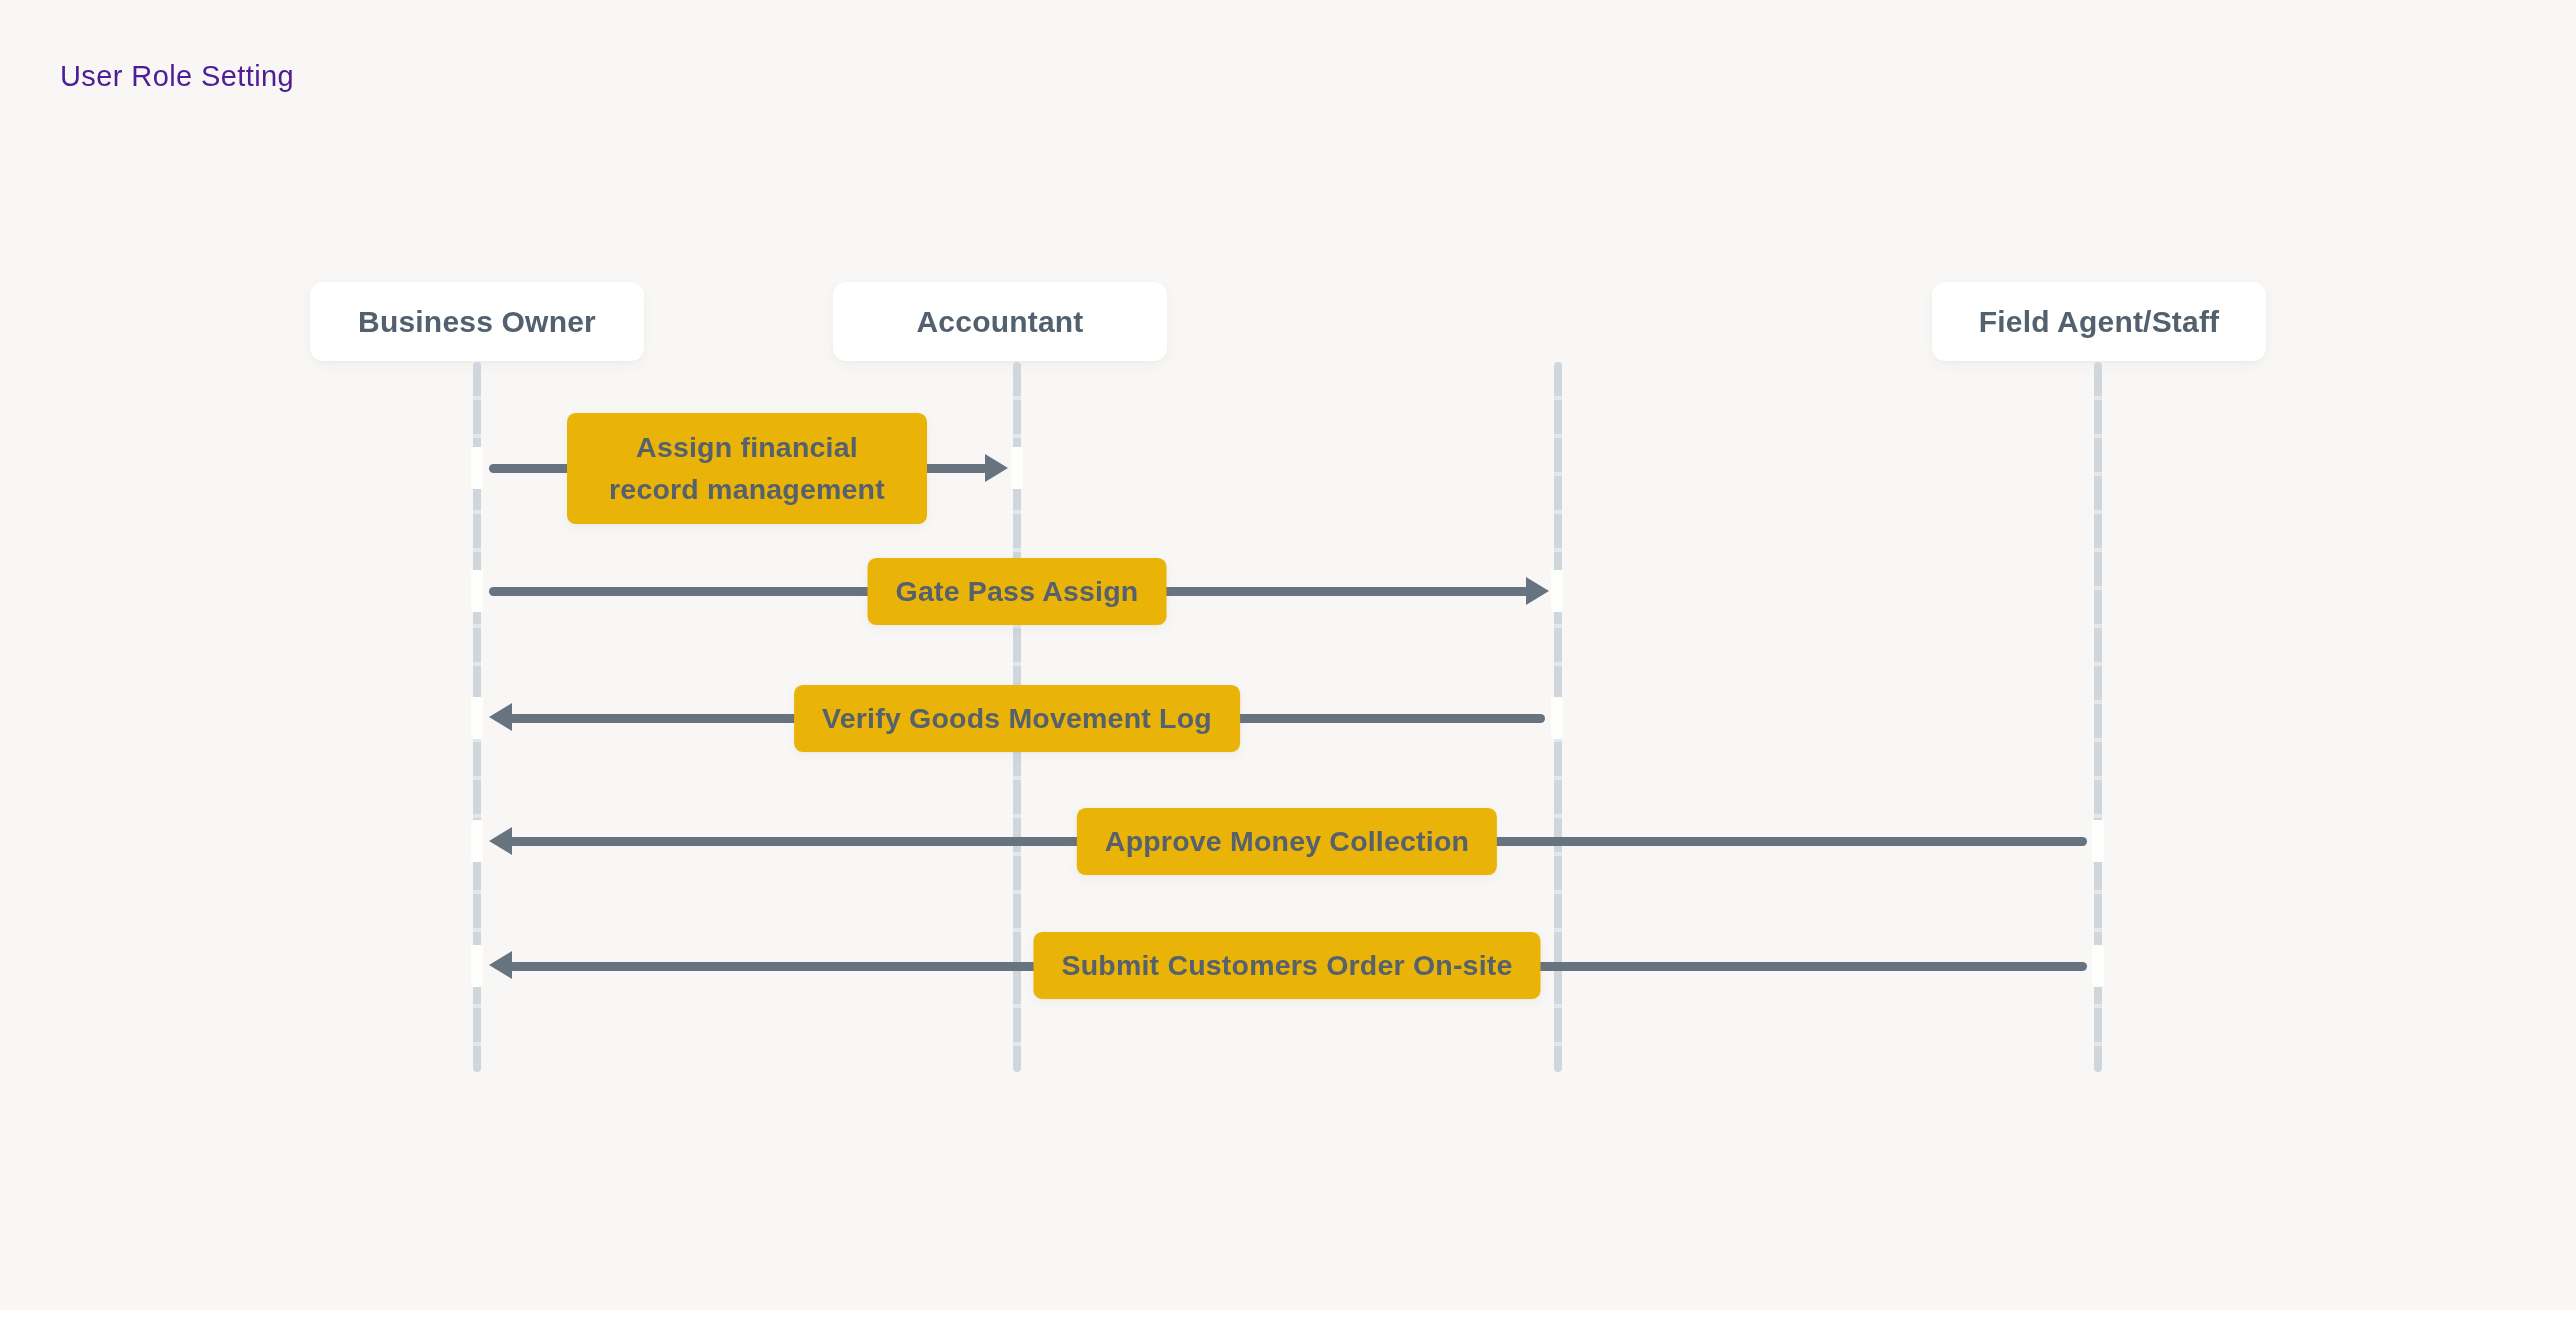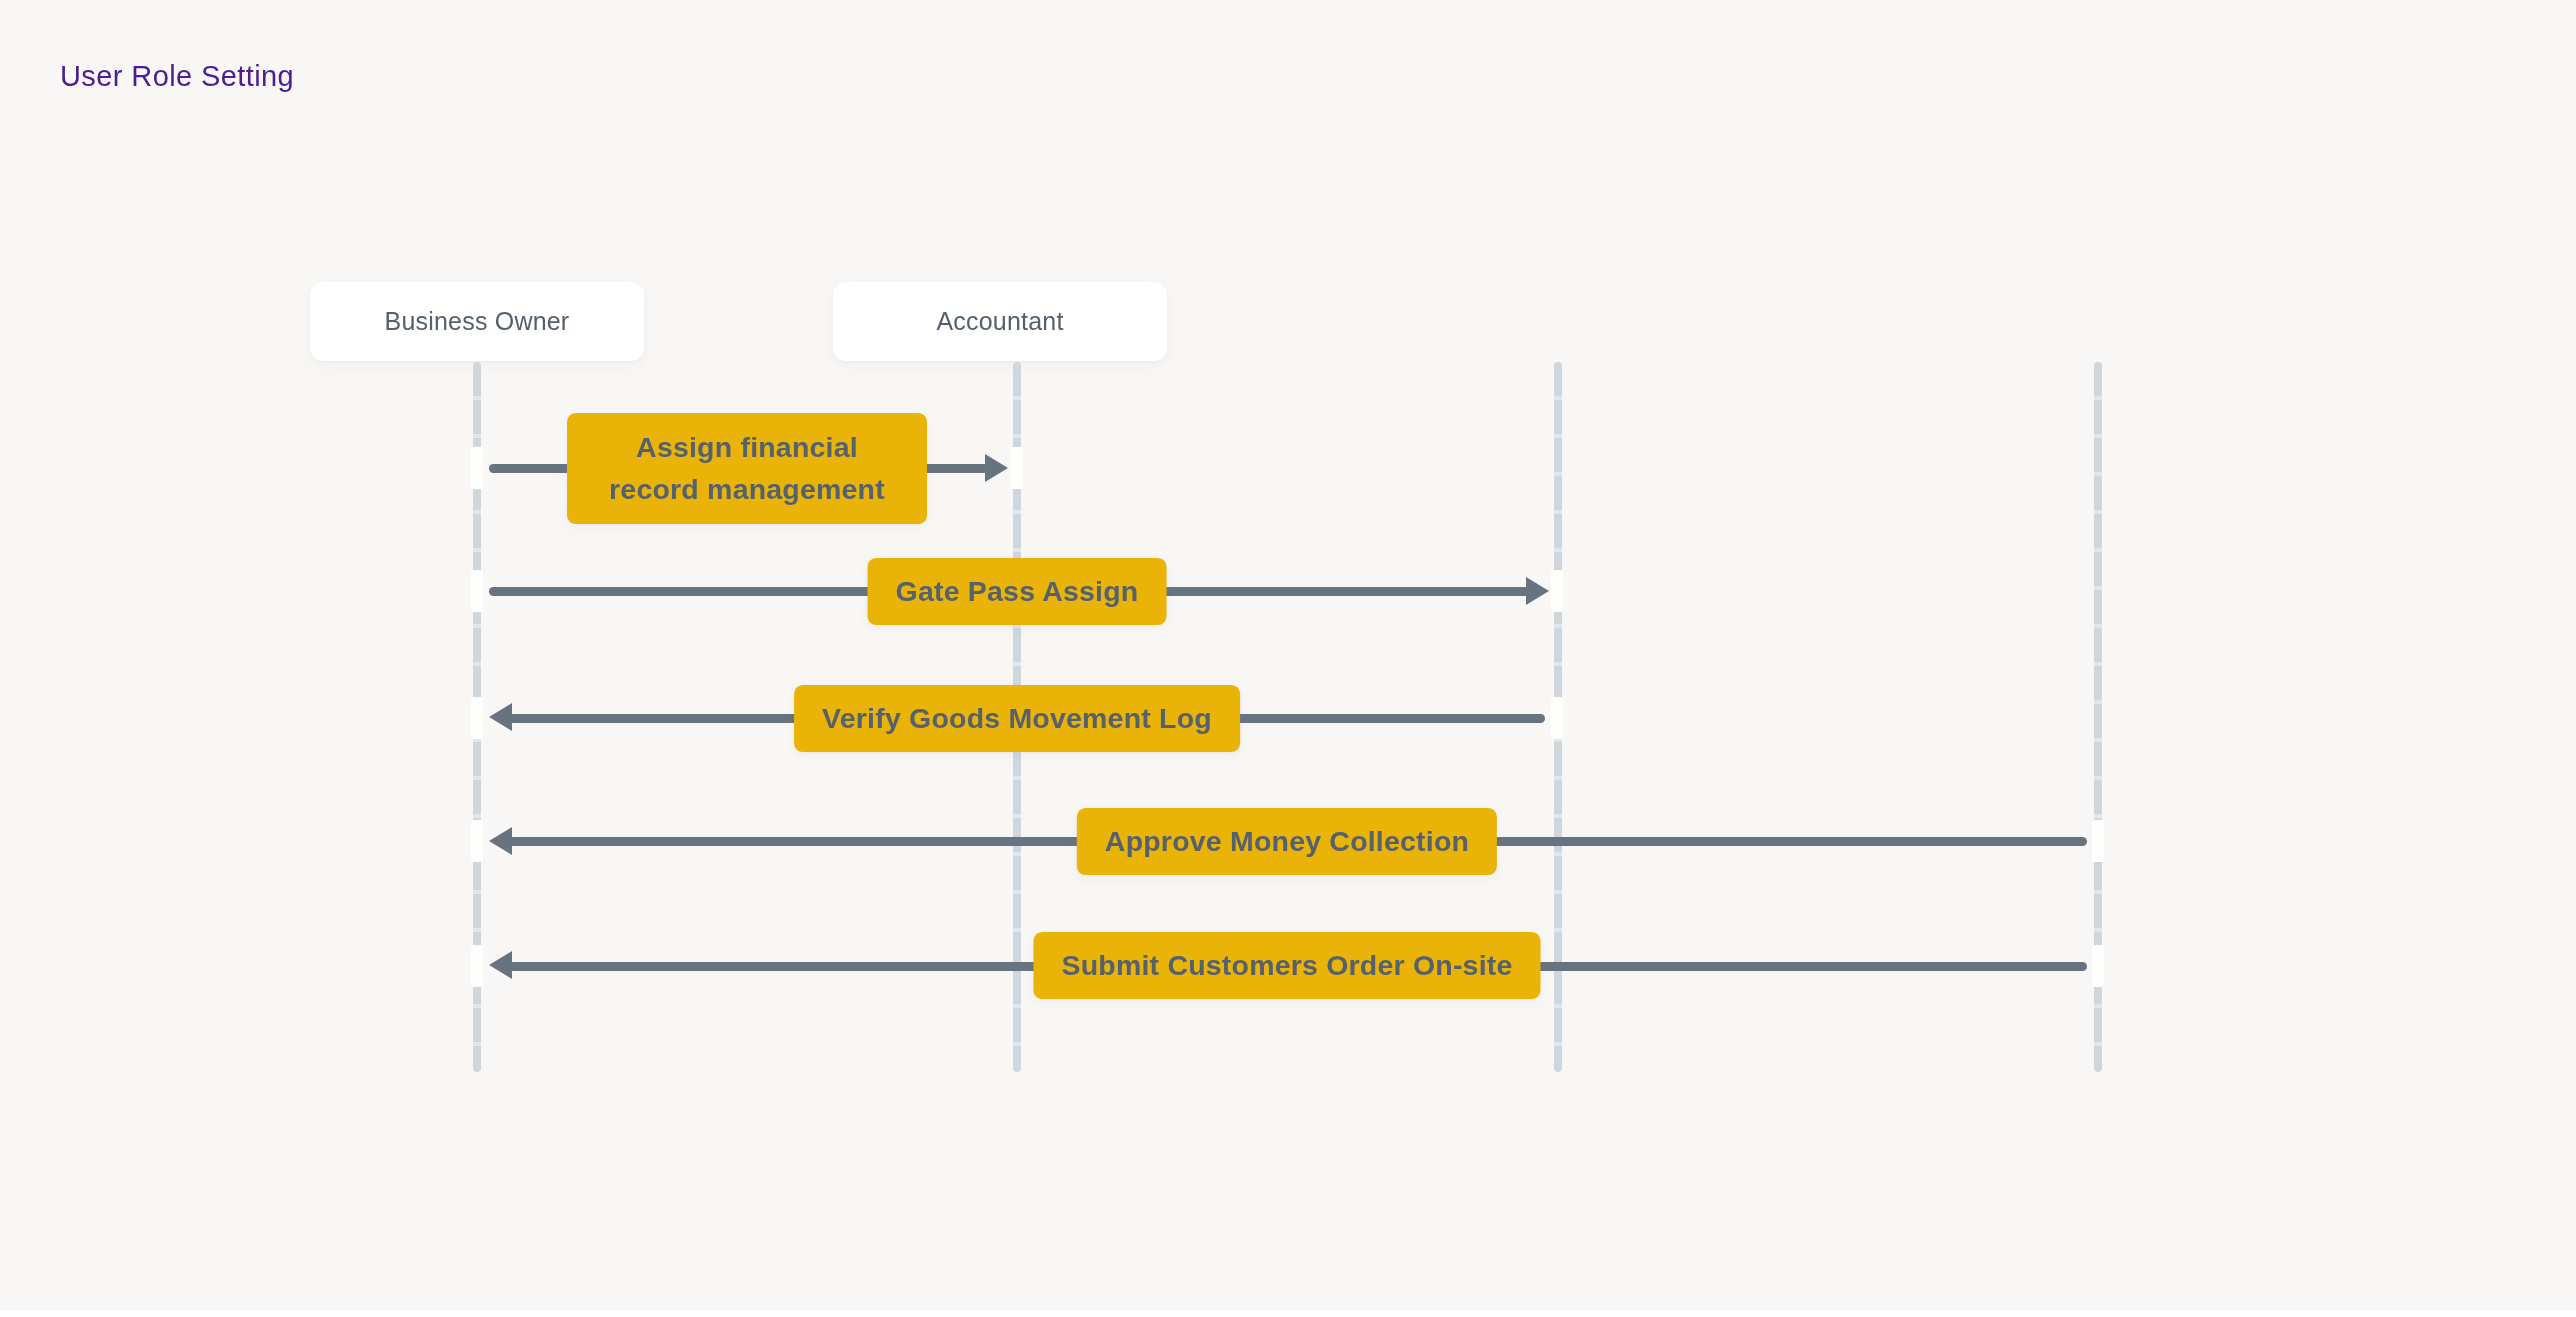--- a/index.html
+++ b/index.html
@@ -36,22 +36,22 @@
     width: 334px;
     height: 79px;
     background: #ffffff;
     border-radius: 13px;
     box-shadow: 0 4.4px 11.7px rgba(140, 140, 130, 0.07), 0 0.7px 2.2px rgba(140, 140, 130, 0.05);
     display: flex;
     align-items: center;
     justify-content: center;
   }
   .actor-box span {
-    font-size: 25px;
-    font-weight: 400;
+    font-size: 30px;
+    font-weight: 700;
     color: #53606d;
     letter-spacing: 0.2px;
     white-space: nowrap;
   }
   .a1 { left: 310px; }
   .a2 { left: 833px; text-align: center; }
   .a3 { left: 1391px; }
   .a4 { left: 1932px; }
   
   .lifeline {
@@ -139,20 +139,23 @@
 <div class="canvas">
 
   <div class="page-title">User Role Setting</div>
 
   <div class="actor-box a1">
     <span>Business Owner</span>
   </div>
   <div class="actor-box a2">
     <span>Accountant</span>
   </div>
+  <div class="actor-box a4">
+    <span>Field Agent/Staff</span>
+  </div>
 
   <div class="lifeline l1"></div>
   <div class="lifeline l2"></div>
   <div class="lifeline l3"></div>
   <div class="lifeline l4"></div>
 
   <div class="gap" style="left:471px; top:447px;"></div>
   <div class="gap" style="left:1011px; top:447px;"></div>
   <div class="gap" style="left:471px; top:570px;"></div>
   <div class="gap" style="left:1551px; top:570px;"></div>

